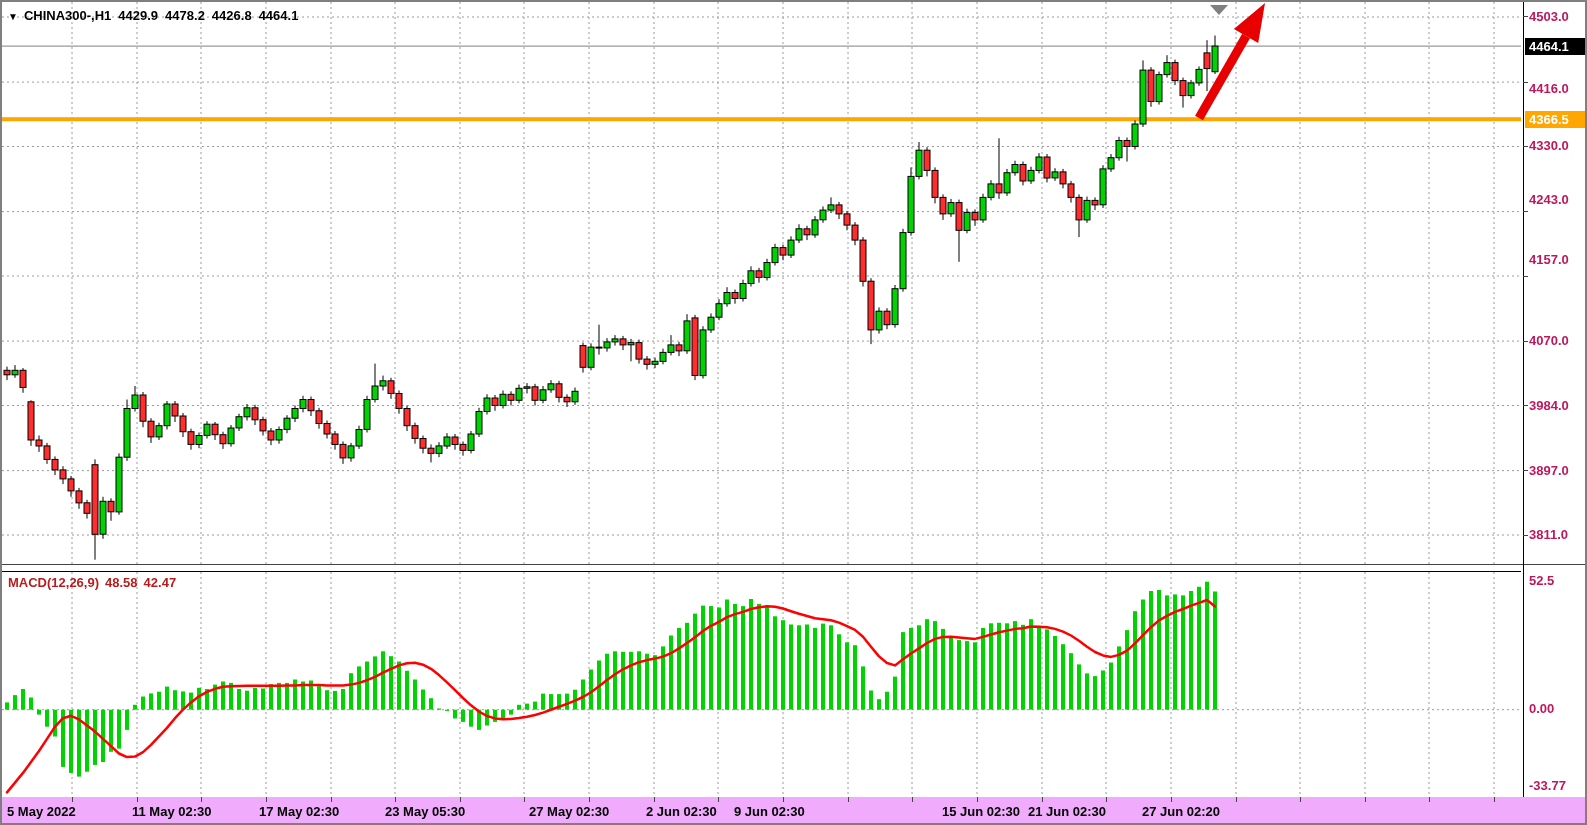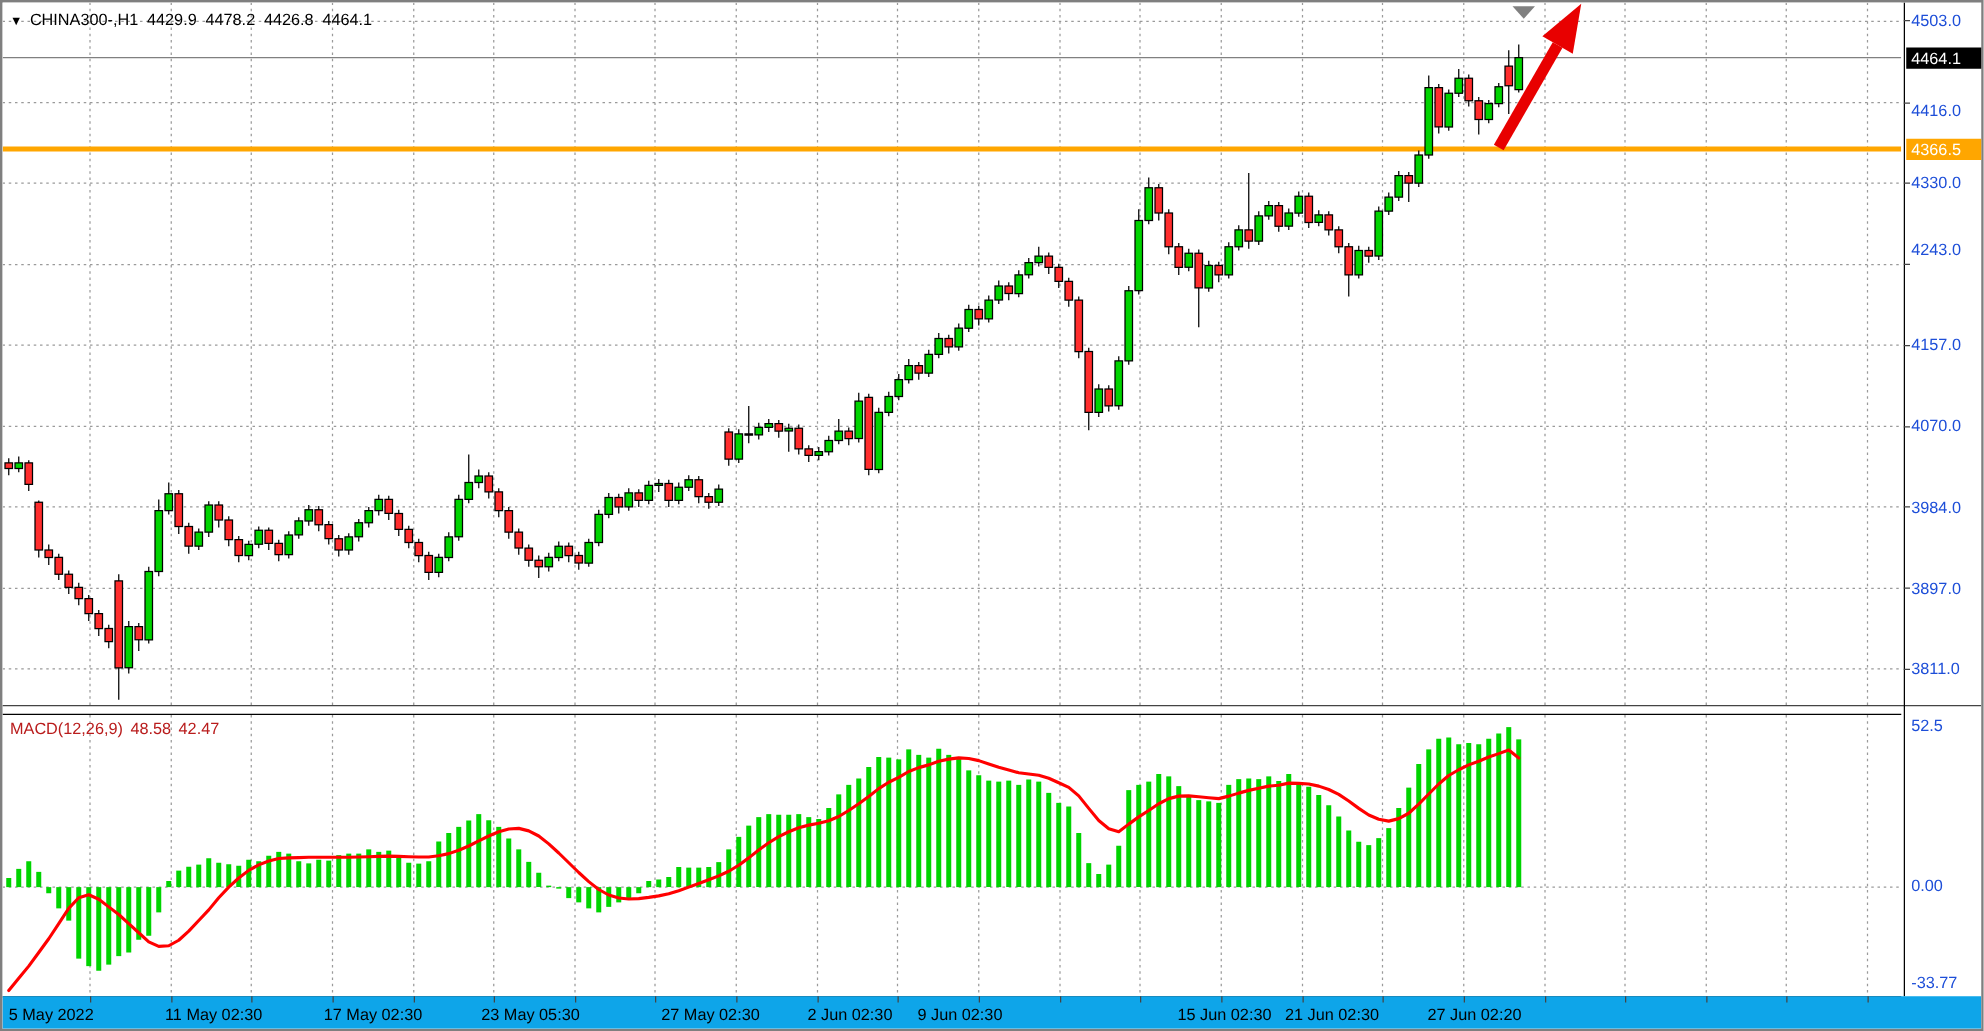--- a/index.html
+++ b/index.html
@@ -1,32 +1,32 @@
 <!DOCTYPE html>
 <html><head>
 <meta charset="utf-8">
 <style>
   html,body{margin:0;padding:0;background:#fff;}
   body{font-family:"Liberation Sans",sans-serif;-webkit-font-smoothing:none;}
   #window{position:relative;width:1587px;height:825px;background:#fff;border:2px solid #7f7f7f;box-sizing:border-box;overflow:hidden;}
-  #root{position:absolute;inset:0;}
+  #root{position:absolute;inset:0;font-weight:bold;}
   .pane{position:absolute;left:0;background:#fff;}
   #price-pane{top:0;width:1519px;height:562px;}
   #macd-pane{top:569px;width:1519px;height:225px;border-top:1px solid #000;border-bottom:1px solid #000;}
   #pane-separator{position:absolute;left:0;top:562px;width:1583px;height:1px;background:#444;}
   #axis-border{position:absolute;left:1521px;top:0;width:1px;height:795px;background:#000;}
   #chart-title{position:absolute;left:6px;top:6px;font-size:13px;color:#000;white-space:nowrap;z-index:5;}
   #chart-title .num{margin-left:7px;}
   #symbol-dropdown{display:inline-block;margin-right:6px;font-size:10px;color:#000;cursor:pointer;}
   #macd-label{position:absolute;left:6px;top:573px;font-size:13px;color:#b91c1c;white-space:nowrap;z-index:5;}
   #macd-label .num{margin-left:6px;}
-  .axis-label{position:absolute;left:1527px;font-size:13px;color:#1d4ed8;white-space:nowrap;}
+  .axis-label{position:absolute;left:1527px;font-size:13px;color:#be185d;white-space:nowrap;}
   .axis-tick{position:absolute;left:1521px;width:5px;height:1px;background:#444;}
   .badge{position:absolute;left:1523px;width:58px;height:17px;font-size:13px;color:#fff;line-height:17px;padding-left:4px;z-index:4;}
-  #time-axis{position:absolute;left:0;top:795px;width:1583px;height:26px;background:#0ea5e9;}
+  #time-axis{position:absolute;left:0;top:795px;width:1583px;height:26px;background:#f0abfc;}
   .time-tick{position:absolute;top:0;width:1px;height:5px;background:#444;}
   .time-label{position:absolute;top:7px;font-size:13px;color:#000;white-space:nowrap;}
   svg{display:block;}
 </style>
 </head>
 <body>
 
 <div id="window">
   <div id="root">
     <div id="chart-title">
@@ -567,21 +567,21 @@
     <div id="price-axis">
         <div class="axis-tick" style="top: 14.4727px;"></div>
         <div class="axis-label" style="top: 6.97269px;">4503.0</div>
         <div class="axis-tick" style="top: 79.6039px;"></div>
         <div class="axis-label" style="top: 79px;">4416.0</div>
         <div class="axis-tick" style="top: 143.986px;"></div>
         <div class="axis-label" style="top: 136.486px;">4330.0</div>
         <div class="axis-tick" style="top: 209.118px;"></div>
         <div class="axis-label" style="top: 190px;">4243.0</div>
         <div class="axis-tick" style="top: 273.5px;"></div>
-        <div class="axis-label" style="top: 266px;">4157.0</div>
+        <div class="axis-label" style="top: 250px;">4157.0</div>
         <div class="axis-tick" style="top: 338.631px;"></div>
         <div class="axis-label" style="top: 331.131px;">4070.0</div>
         <div class="axis-tick" style="top: 403.014px;"></div>
         <div class="axis-label" style="top: 395.514px;">3984.0</div>
         <div class="axis-tick" style="top: 468.145px;"></div>
         <div class="axis-label" style="top: 460.645px;">3897.0</div>
         <div class="axis-tick" style="top: 532.528px;"></div>
         <div class="axis-label" style="top: 525.028px;">3811.0</div>
         <div class="badge" style="top: 35.5946px; background: rgb(0, 0, 0); color: rgb(255, 255, 255);">4464.1</div>
         <div class="badge" style="top: 108.661px; background: rgb(255, 166, 0); color: rgb(255, 255, 255);">4366.5</div>

